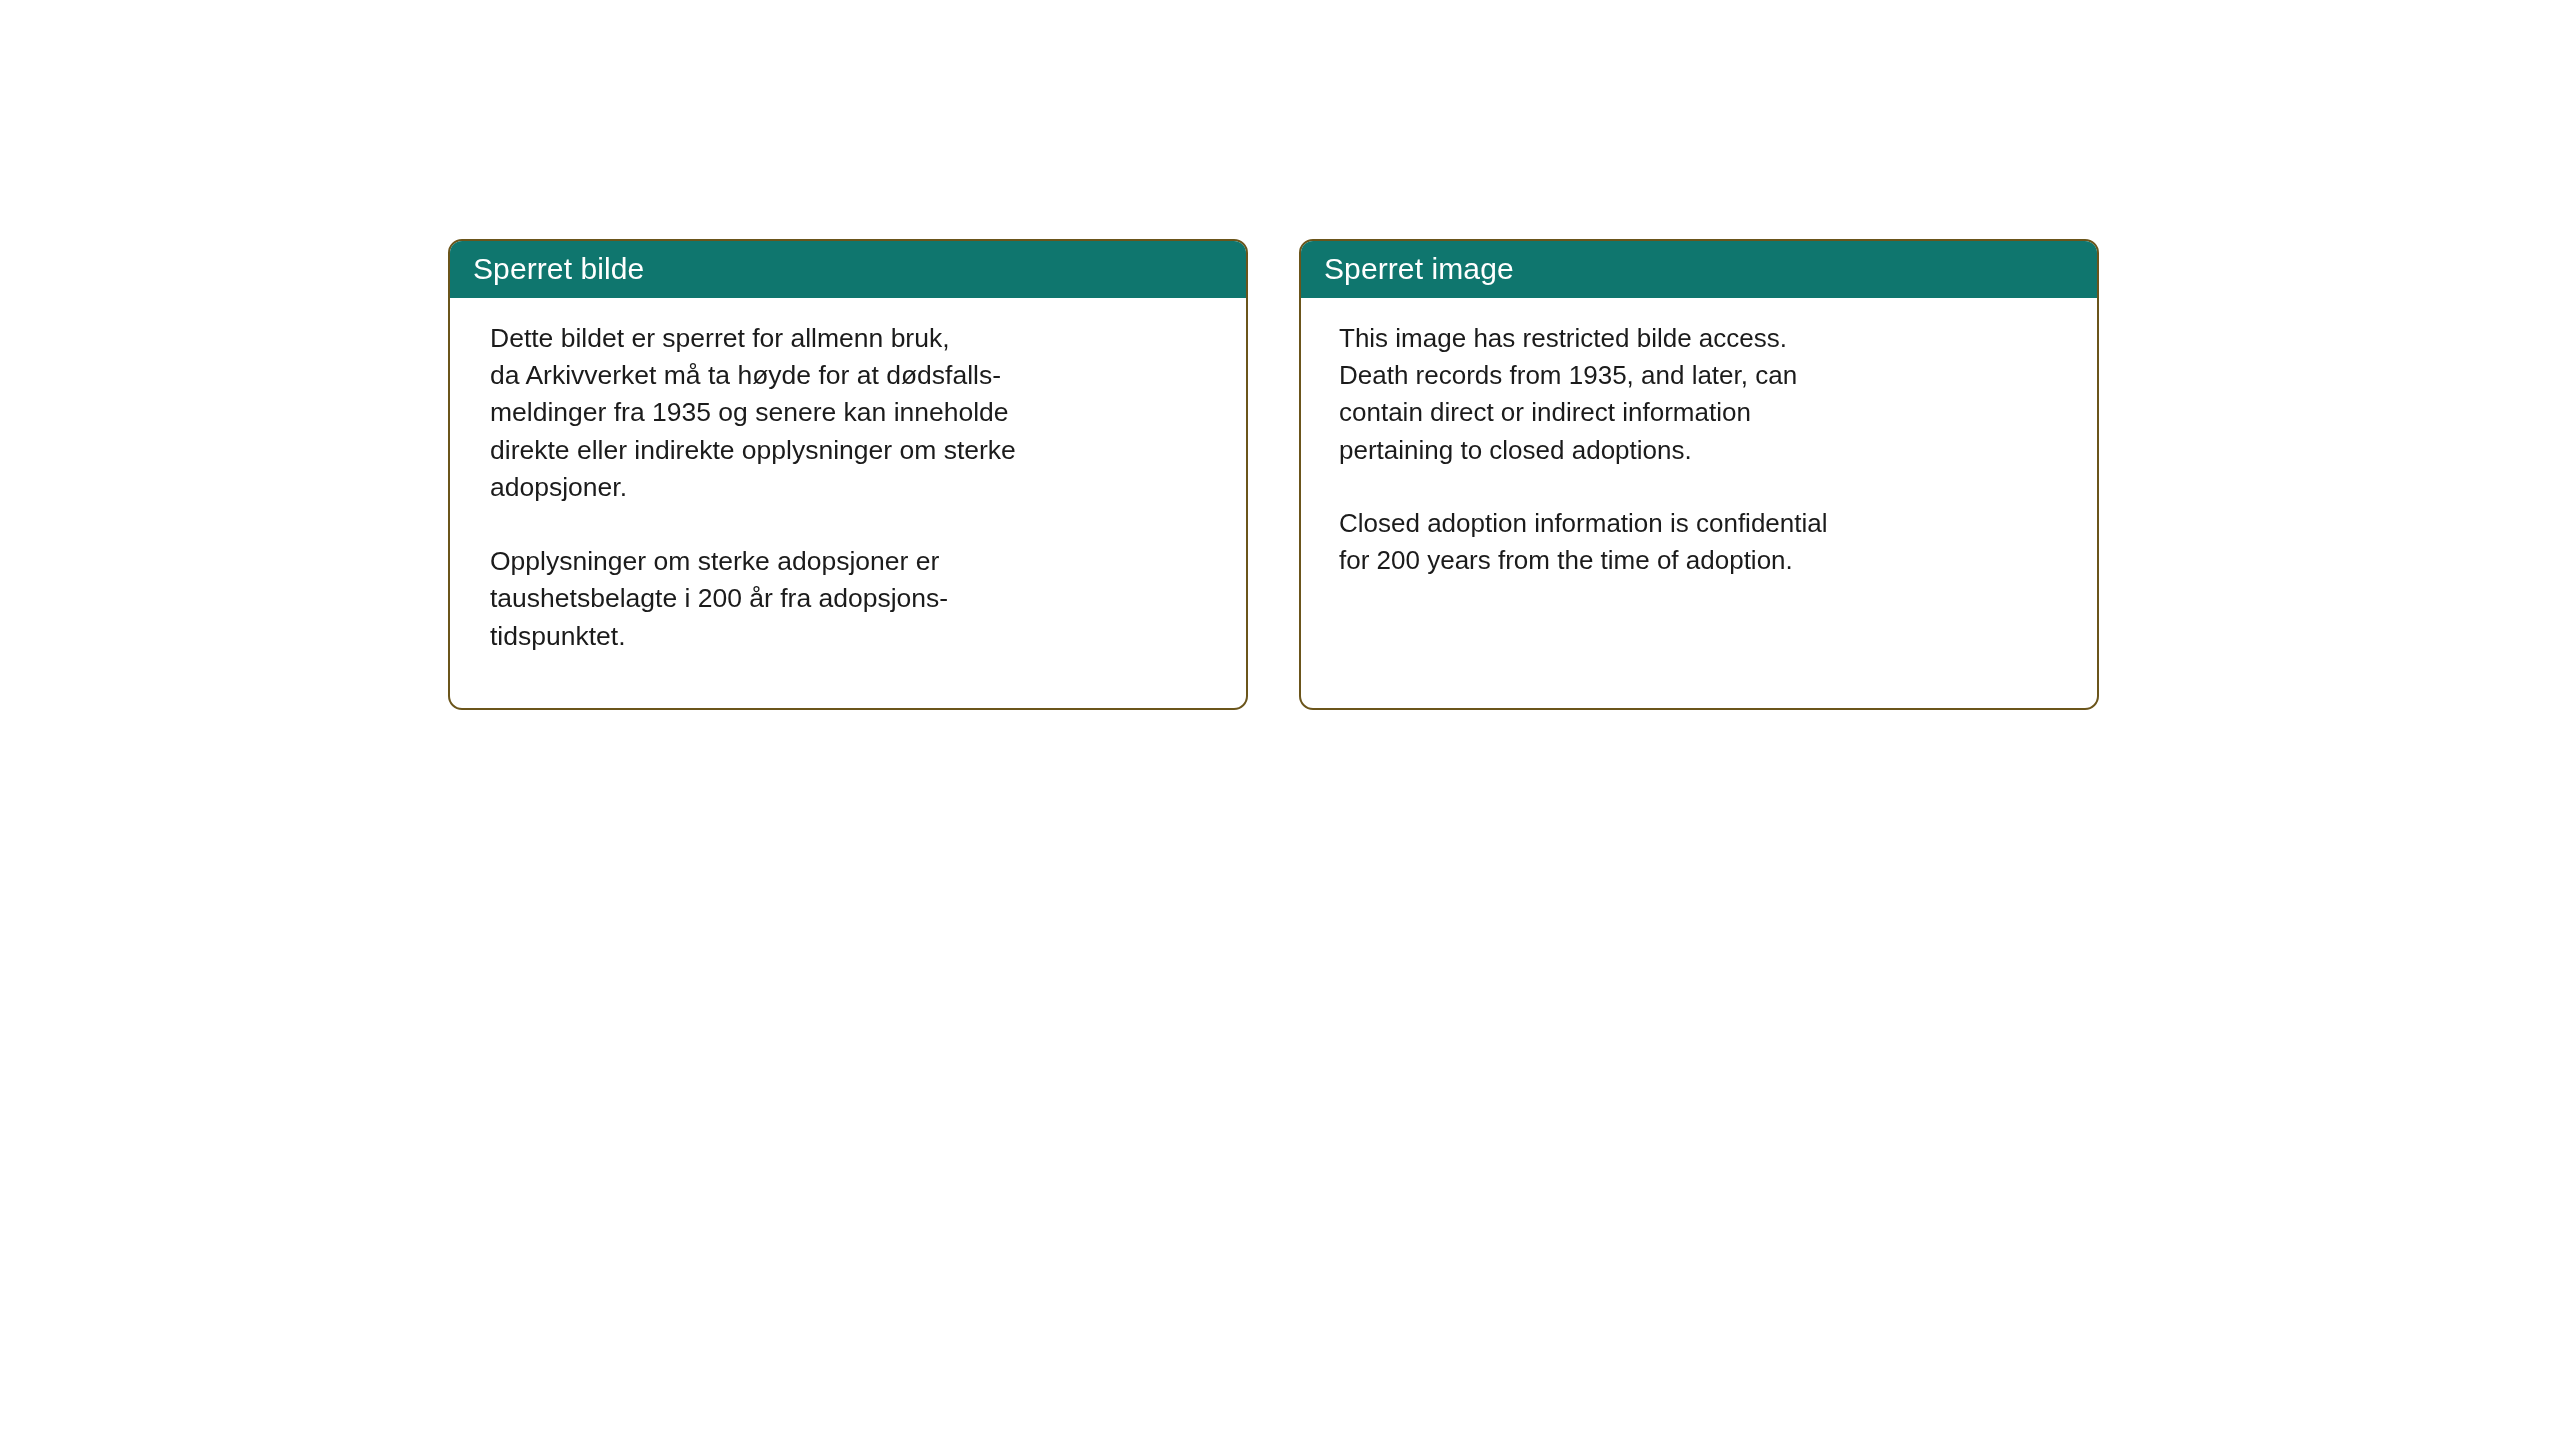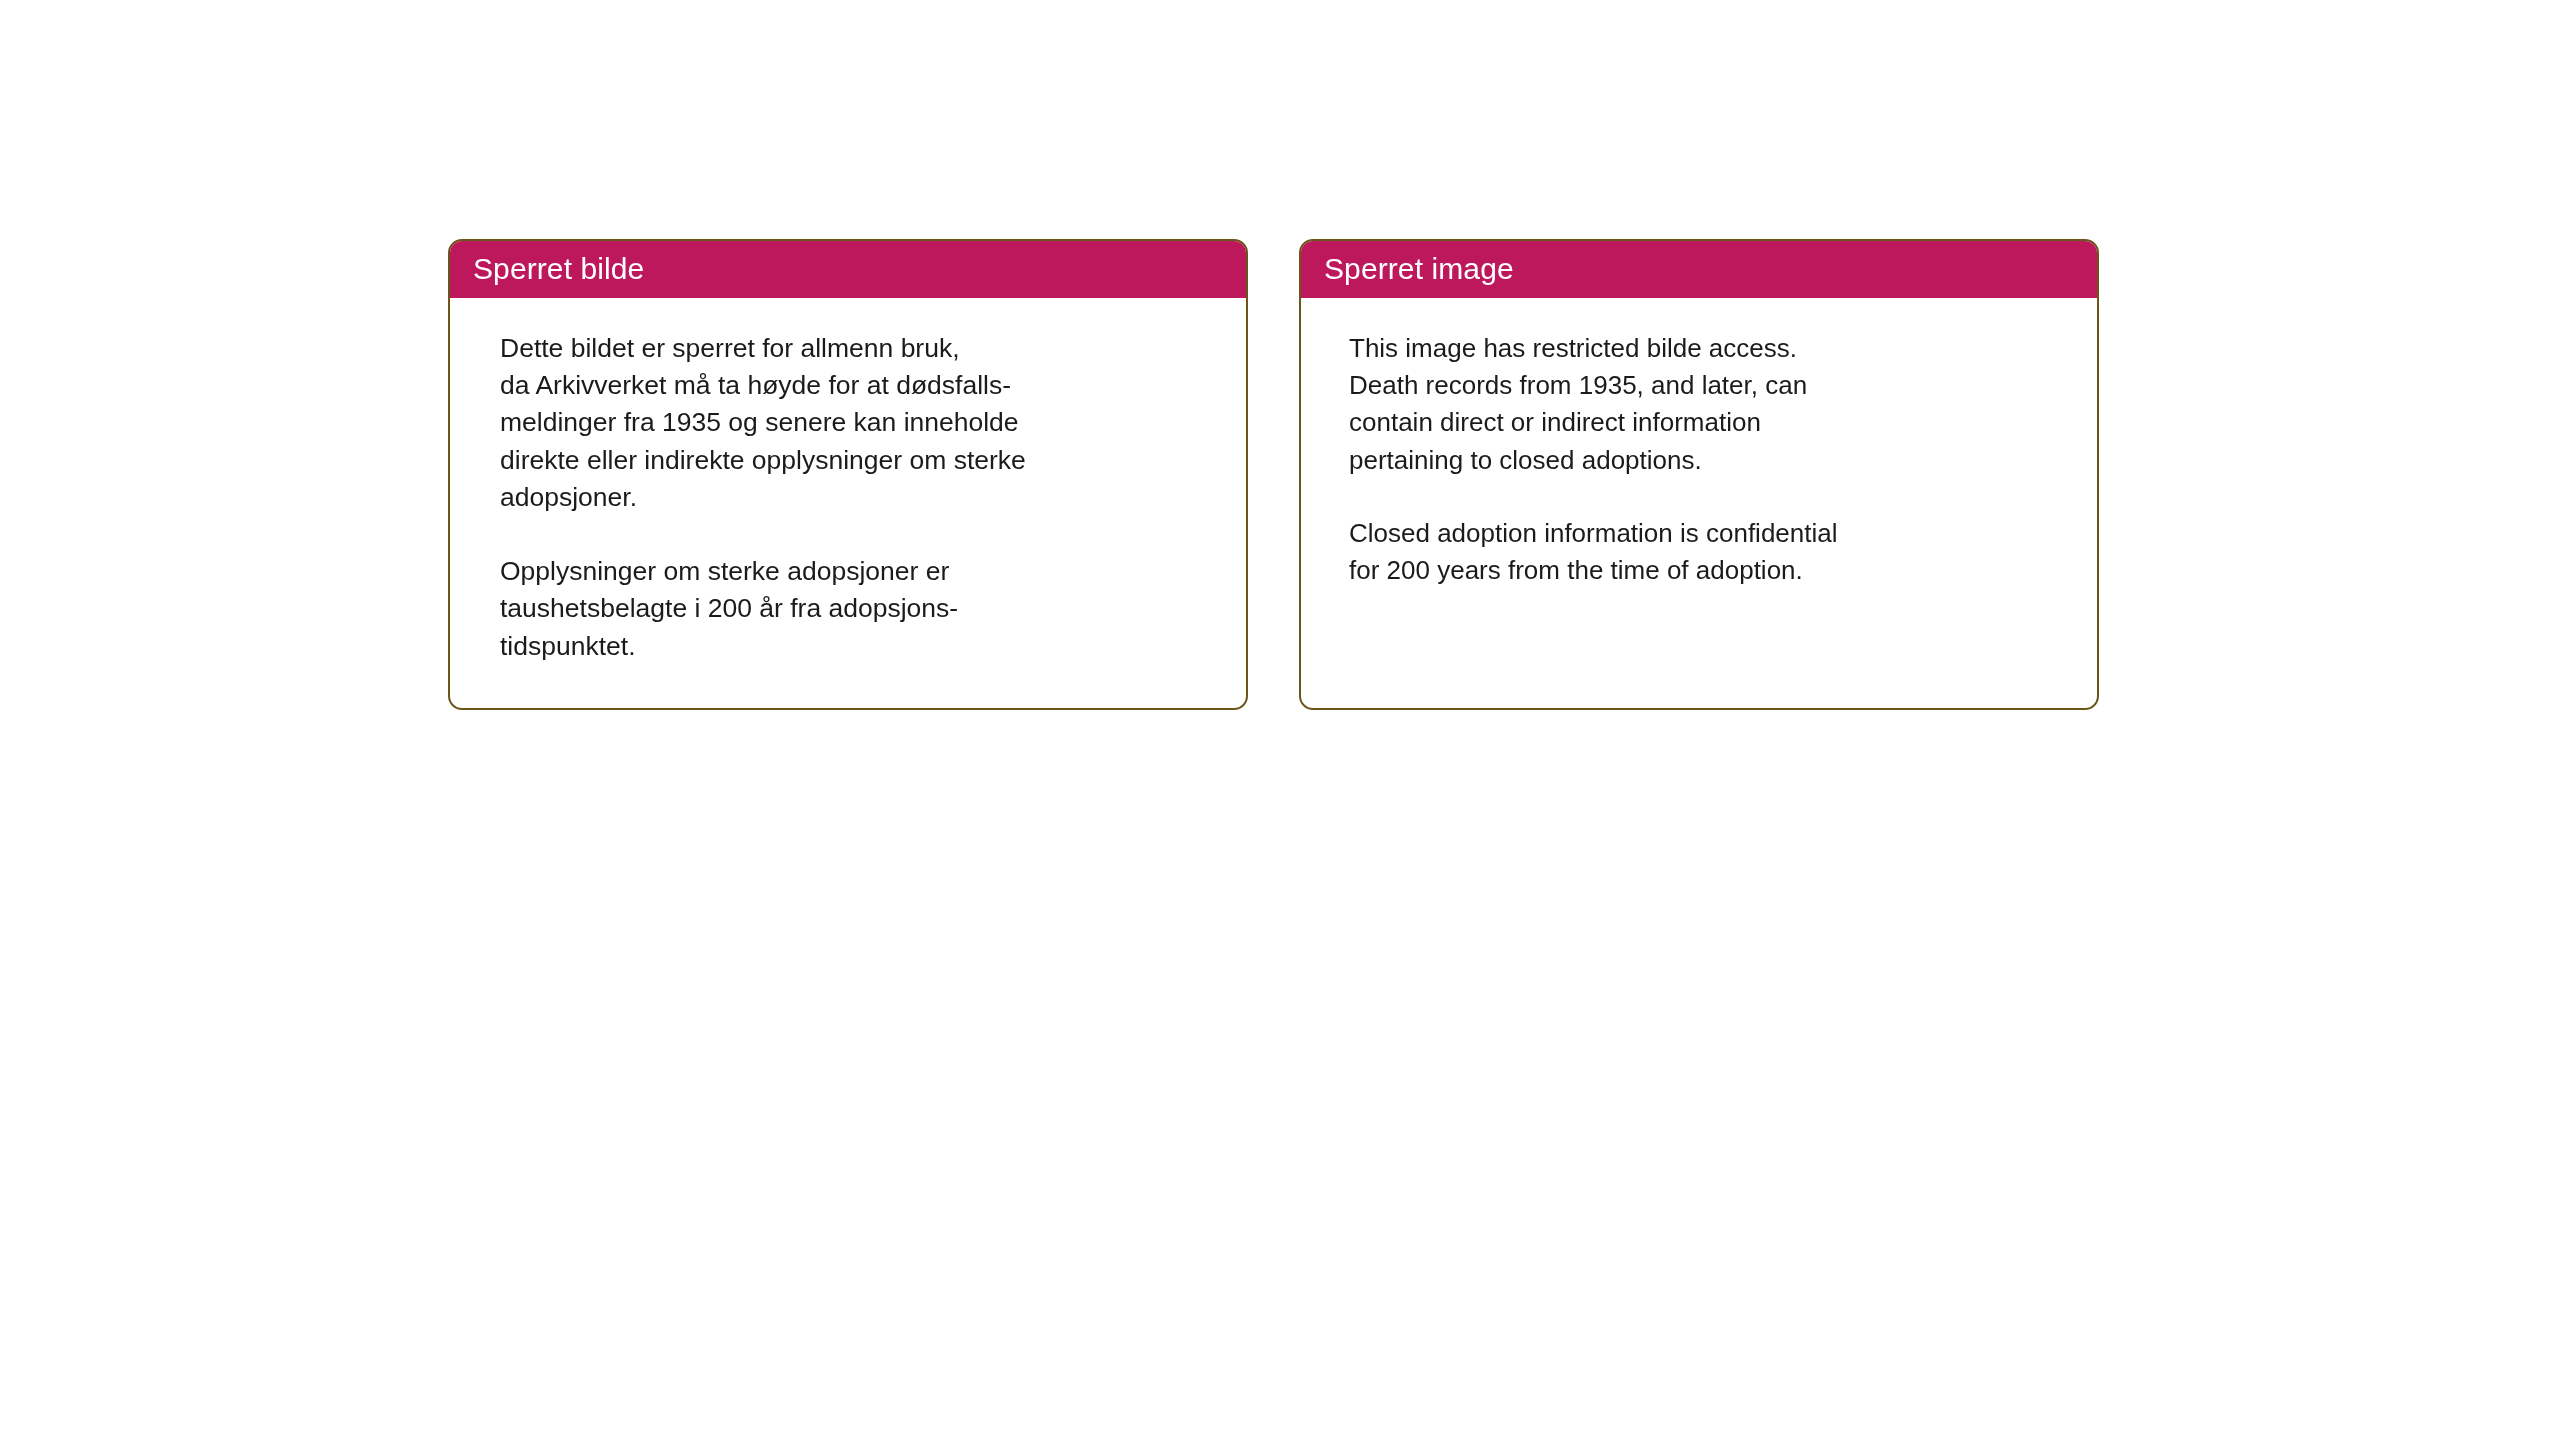--- a/index.html
+++ b/index.html
@@ -31,37 +31,37 @@
     width: 800px;
     background: #ffffff;
     border: 2px solid #6b551b;
     border-radius: 14px;
     box-sizing: border-box;
     overflow: hidden;
     box-shadow: 0 0 0 0 rgba(0,0,0,0);
   }
 
   .card-header {
-    background: #be185d;
+    background: #0f766e;
     color: #ffffff;
     font-size: 30px;
     line-height: 1.2;
     padding: 10px 0 11px 23px;
     letter-spacing: 0.1px;
     font-weight: 400;
   }
 
   .card-body {
     padding: 22px 26px 26px 40px;
     min-height: 410px;
     box-sizing: border-box;
   }
 
   .card-body p {
-    margin: 10px;
+    margin: 0;
     font-size: 26.5px;
     line-height: 1.405;
     color: #1b1b1b;
     font-weight: 400;
     white-space: pre-line;
   }
 
   .card-body p + p {
     margin-top: 1.4em;
   }

